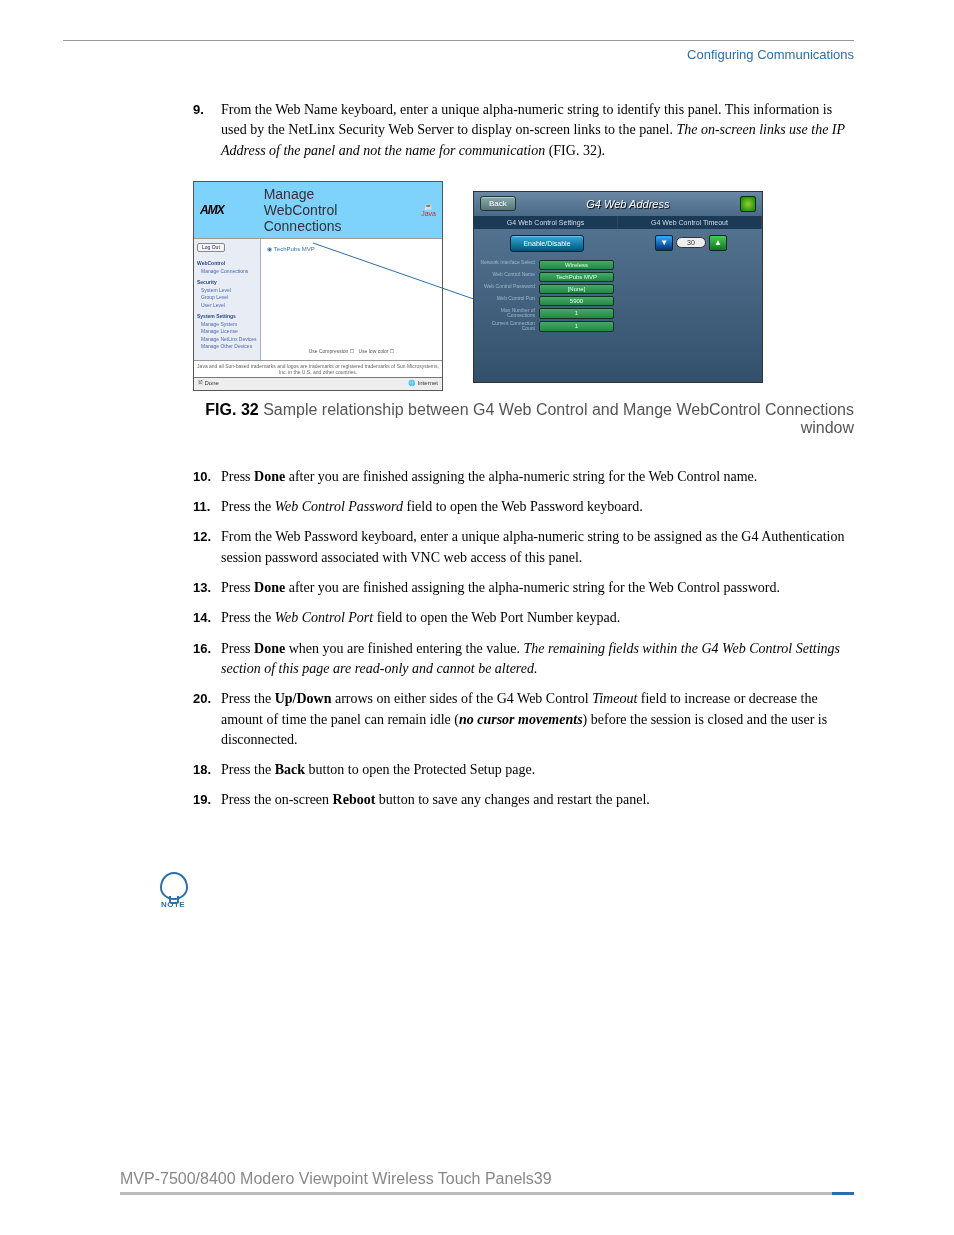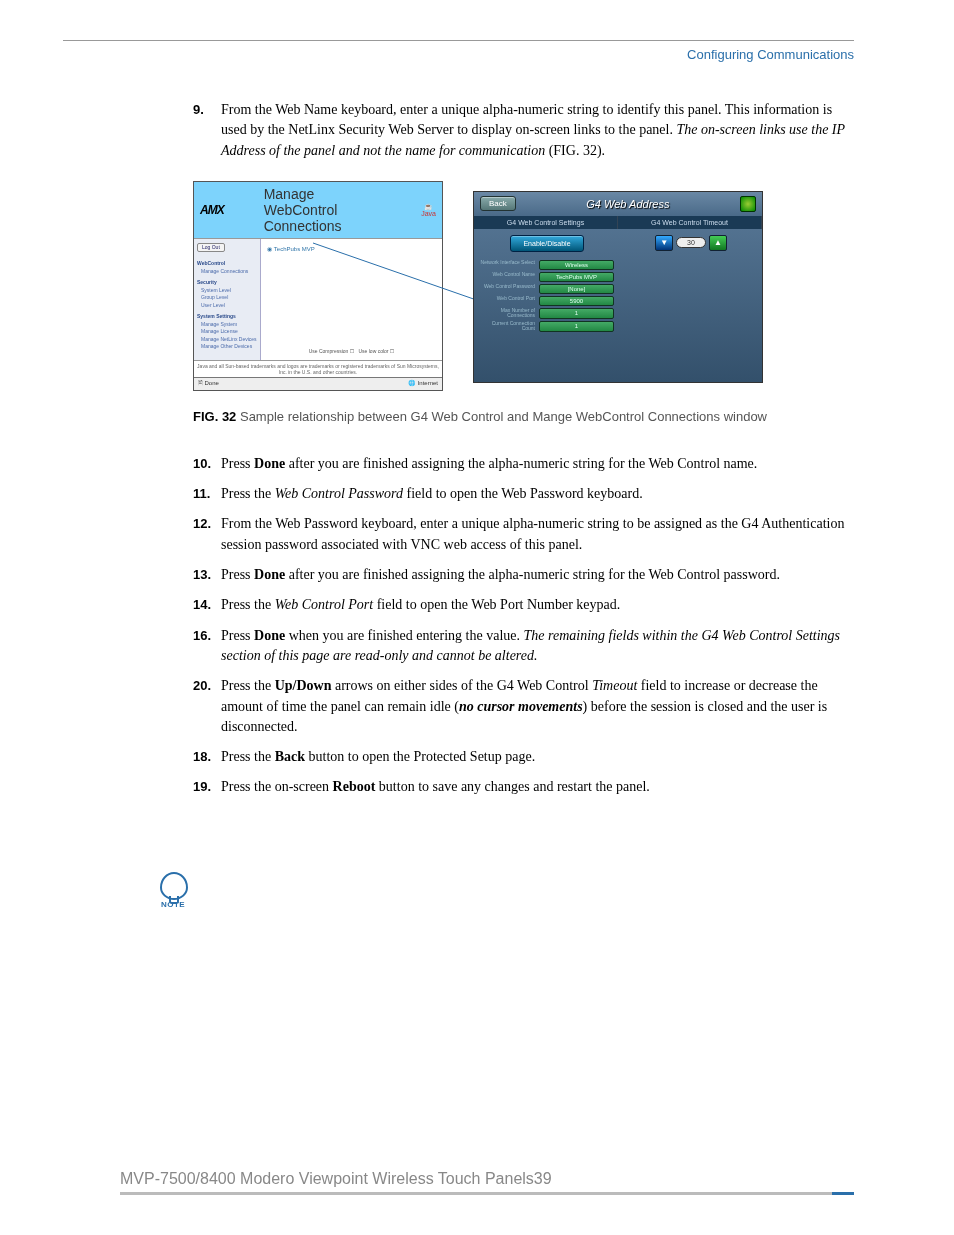--- a/index.html
+++ b/index.html
@@ -286,23 +286,24 @@
   .callout-line {
     position: absolute;
     top: 60px;
     left: 120px;
     width: 200px;
     height: 100px;
     pointer-events: none;
   }
   .caption {
     font-family: Arial, Helvetica, sans-serif;
-    font-size: 13px;
+    font-size: 16px;
     color: #555;
-    margin-top: 18px;
+    margin-top: 10px;
+    text-align: right;
   }
   .caption b {
     color: #000;
   }
   .note-icon {
     position: absolute;
     left: 160px;
     top: 872px;
     width: 26px;
     text-align: center;

